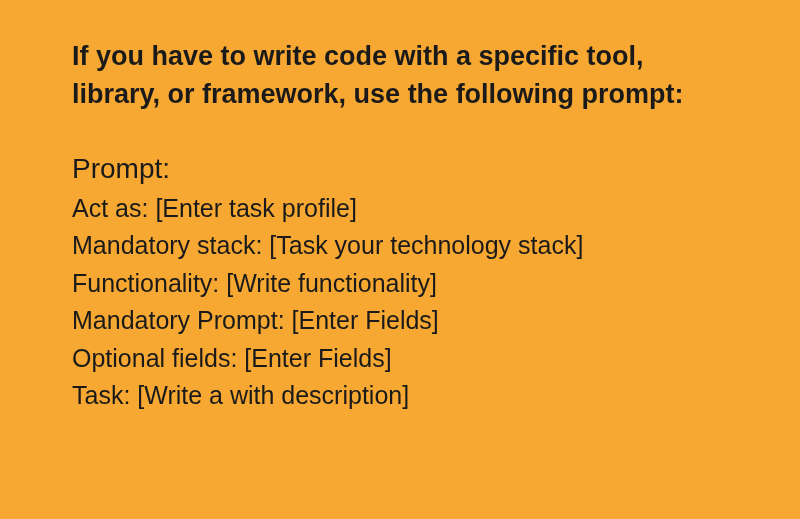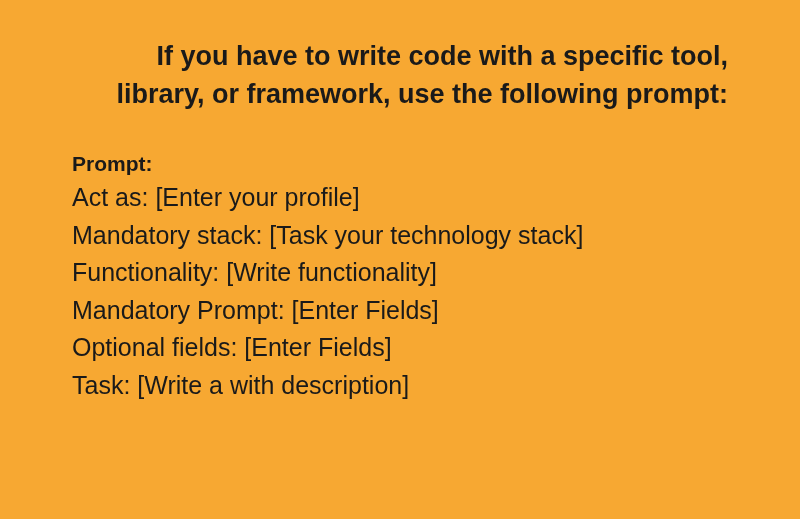--- a/index.html
+++ b/index.html
@@ -14,25 +14,24 @@
       font-family: Arial, Helvetica, sans-serif;
       color: #1a1a1a;
       padding: 38px 72px;
       overflow: hidden;
     }
     .heading {
       font-weight: 700;
       font-size: 27px;
       line-height: 1.4;
       margin-bottom: 34px;
-      text-align: right;
     }
     .prompt-label {
-      font-weight: 700;
-      font-size: 21px;
+      font-weight: 400;
+      font-size: 28px;
       line-height: 1.5;
     }
     .prompt-line {
       font-weight: 400;
       font-size: 25px;
       line-height: 1.5;
     }
     .field-label {
       display: inline;
       text-align: center;
@@ -42,21 +41,21 @@
     }
   </style>
 </head>
 <body>
 
 <div class="heading">If you have to write code with a specific tool, library, or framework, use the following prompt:</div>
 
 <div class="prompt-label">Prompt:</div>
 
 <div class="prompt-line">
-  <span class="field-label">Act as: </span><span class="field-placeholder">[Enter your profile]</span>
+  <span class="field-label">Act as: </span><span class="field-placeholder">[Enter task profile]</span>
 </div>
 
 <div class="prompt-line">
   <span class="field-label">Mandatory stack: </span><span class="field-placeholder">[Task your technology stack]</span>
 </div>
 
 <div class="prompt-line">
   <span class="field-label">Functionality: </span><span class="field-placeholder">[Write functionality]</span>
 </div>
 

